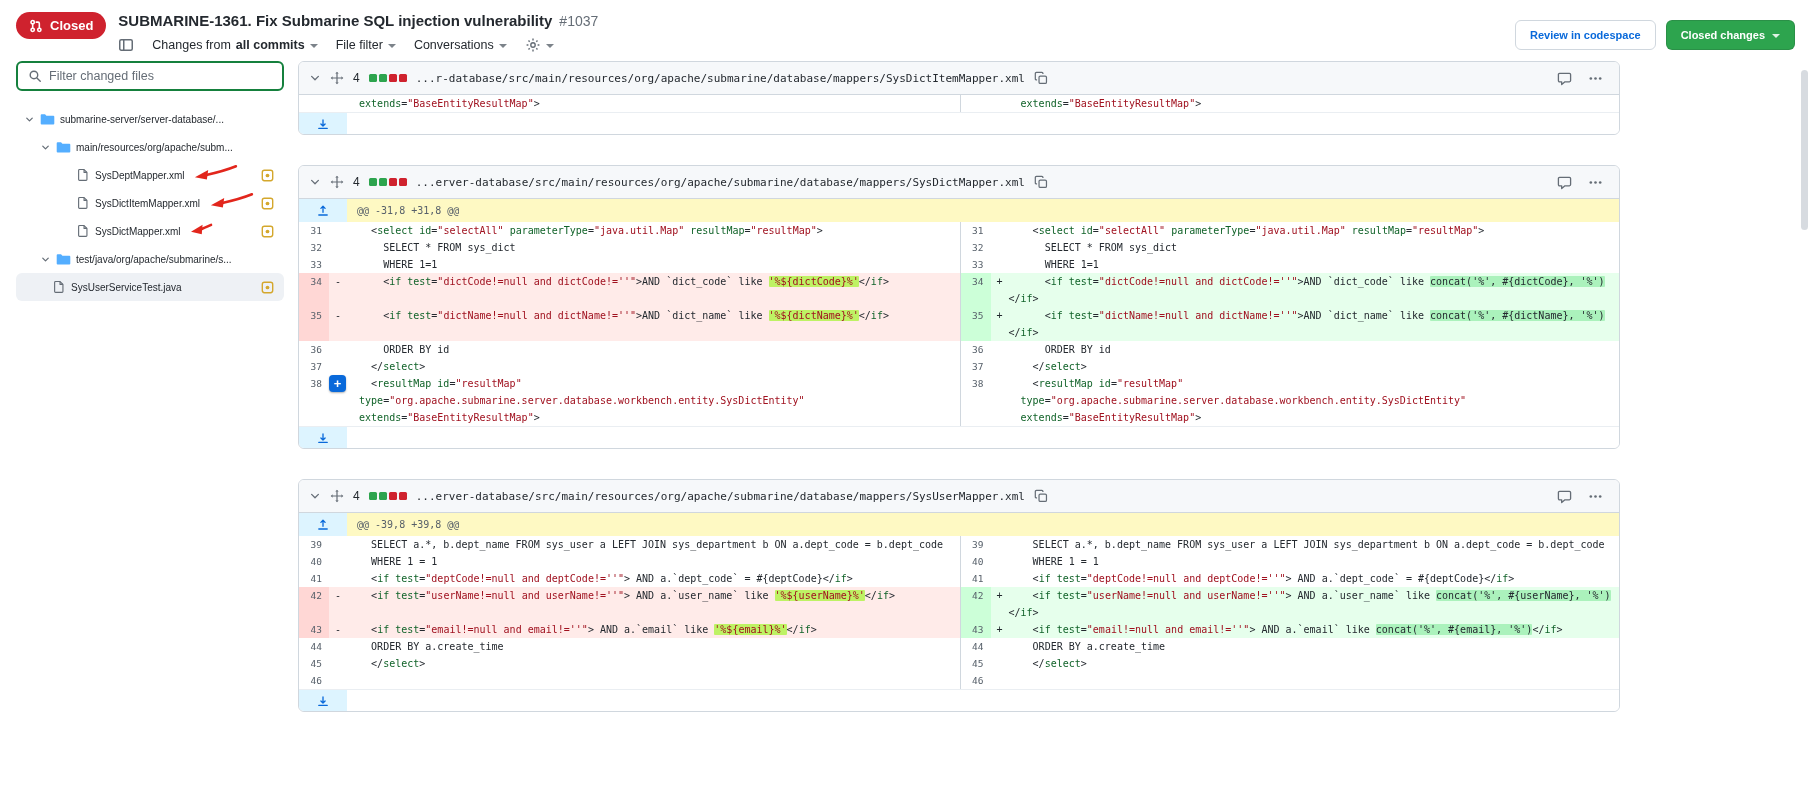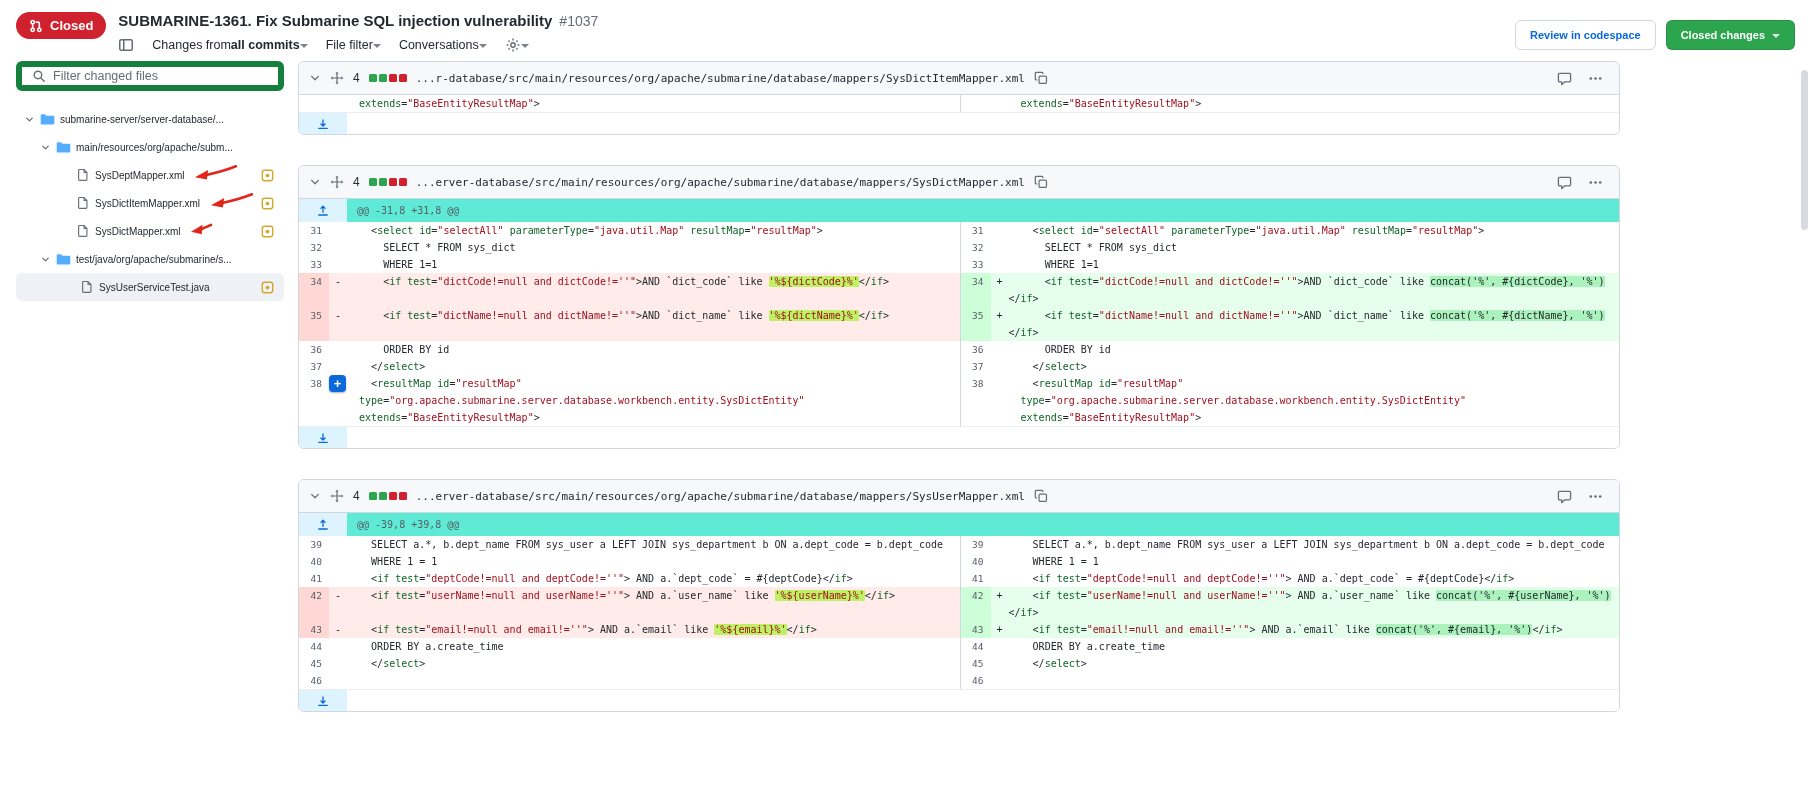--- a/index.html
+++ b/index.html
@@ -8,38 +8,38 @@
 
   
   .topbar{display:flex;align-items:flex-start;gap:12px;padding:10px 16px 4px 16px}
   .badge-closed{display:inline-flex;align-items:center;gap:7px;background:#cf222e;color:#fff;
     font-weight:700;font-size:13px;padding:6px 13px;border-radius:2em;margin-top:2px;white-space:nowrap}
   .head-main{flex:1;min-width:0}
   .pr-title-row{display:flex;align-items:center;margin-top:2px}
   .pr-title{font-size:15px;font-weight:700;white-space:nowrap}
   .pr-number{color:#656d76;font-weight:400;font-size:14px;margin-left:7px}
   .pr-toolbar{display:flex;align-items:center;gap:18px;margin-top:8px;font-size:12.5px;color:#24292f}
-  .tb-item{display:inline-flex;align-items:center;cursor:pointer;white-space:nowrap}
+  .tb-item{display:inline-flex;align-items:center;gap:5px;cursor:pointer;white-space:nowrap}
   .tb-item b{font-weight:700}
   .caret{display:inline-block;width:0;height:0;border-left:4px solid transparent;border-right:4px solid transparent;
     border-top:4px solid currentColor;opacity:.85;margin-top:1px}
   .caret-gray{color:#656d76}
   .head-actions{display:flex;gap:10px;margin-top:10px}
   .btn{height:30px;padding:0 14px;border-radius:6px;font-size:11px;font-weight:600;font-family:inherit;
     display:inline-flex;align-items:center;gap:7px;cursor:pointer;white-space:nowrap}
   .btn-outline{background:#fff;border:1px solid #d0d7de;color:#0969da}
   .btn-green{background:#2da44e;border:1px solid rgba(27,31,36,.15);color:#fff}
   .ic{display:inline-flex;align-items:center;justify-content:center;line-height:0}
 
   
   .content{display:flex;align-items:flex-start;gap:14px;padding:4px 16px 0 16px}
 
   
   .sidebar{width:268px;flex:none}
-  .filter-box{display:flex;align-items:center;gap:7px;border:6px solid #15803d;border-radius:6px;height:30px;
+  .filter-box{display:flex;align-items:center;gap:7px;border:2px solid #15803d;border-radius:6px;height:30px;
     padding:8px 10px;background:#fff}
   .filter-input{border:none;outline:none;flex:1;font-size:12.5px;font-family:inherit;color:#24292f;min-width:0}
   .filter-input::placeholder{color:#656d76}
   .tree{margin-top:14px}
   .trow{display:flex;align-items:center;gap:5px;height:28px;font-size:10px;cursor:pointer;padding-right:10px;border-radius:6px}
   .trow.sel{background:#eef1f5}
   .tlabel{white-space:nowrap;overflow:hidden;text-overflow:ellipsis}
   .tspacer{width:15px;flex:none}
   .tic{flex:none}
   .mod{margin-left:auto;flex:none}
@@ -53,21 +53,21 @@
     padding:0 10px;gap:9px}
   .fchanges{font-size:12px;color:#24292f}
   .stat{display:inline-flex;gap:2px}
   .sq{width:8px;height:8px;border-radius:1.5px;display:inline-block}
   .sq.a{background:#2da44e}
   .sq.d{background:#cf222e}
   .fpath{font-family:"DejaVu Sans Mono",monospace;font-size:11px;color:#24292f;white-space:nowrap;cursor:pointer}
   .fhr{margin-left:auto;display:inline-flex;gap:16px;padding-right:6px}
 
   .dbody{font-family:"DejaVu Sans Mono",monospace;font-size:10px;line-height:17px}
-  .hunk{display:flex;background:#5eead4;color:#57606a}
+  .hunk{display:flex;background:#fef9c3;color:#57606a}
   .exp{width:48px;flex:none;display:flex;align-items:center;justify-content:center;cursor:pointer;background:#ddf4ff}
   .htext{padding:3px 10px;white-space:pre}
   .d-row{display:flex}
   .half{width:660.5px;flex:none;display:flex;position:relative}
   .half.rgt{border-left:1px solid #d0d7de}
   .half.ctx{background:#fff}
   .half.del{background:#ffebe9}
   .half.add{background:#e6ffec}
   .num{width:30px;flex:none;text-align:right;padding-right:7px;color:#57606a;font-size:9.5px;user-select:none;cursor:pointer}
   .del .num{background:#ffd7d5}
@@ -269,21 +269,21 @@
                 <path d="M4 6 L8 10 L12 6" stroke="#656d76" stroke-width="1.8" fill="none" stroke-linecap="round" stroke-linejoin="round"></path>
               </svg>
             </span>
             <span class="ic tic">
               <svg width="15" height="15" viewBox="0 0 16 16">
                 <path d="M1.75 2.5 h3.6 l1.5 1.5 h7.4 a1 1 0 0 1 1 1 v7.25 a1 1 0 0 1 -1 1 H1.75 a1 1 0 0 1 -1 -1 V3.5 a1 1 0 0 1 1 -1 Z" fill="#54aeff"></path>
               </svg>
             </span>
             <span class="tlabel">test/java/org/apache/submarine/s...</span>
           </div>
-          <div class="trow sel" style="padding-left: 44px;">
+          <div class="trow sel" style="padding-left: 16px;">
             <span class="tspacer"></span>
             <span class="ic tic">
               <svg width="14" height="14" viewBox="0 0 16 16">
                 <g stroke="#656d76" stroke-width="1.3" fill="none" stroke-linejoin="round">
                   <path d="M4 1.75 h5.2 L12.5 5 V13.2 a1 1 0 0 1 -1 1 H4 a1 1 0 0 1 -1 -1 V2.75 a1 1 0 0 1 1 -1 Z"></path>
                   <path d="M9.2 1.75 V5 H12.5"></path>
                 </g>
               </svg>
             </span>
             <span class="tlabel">SysUserServiceTest.java</span>

